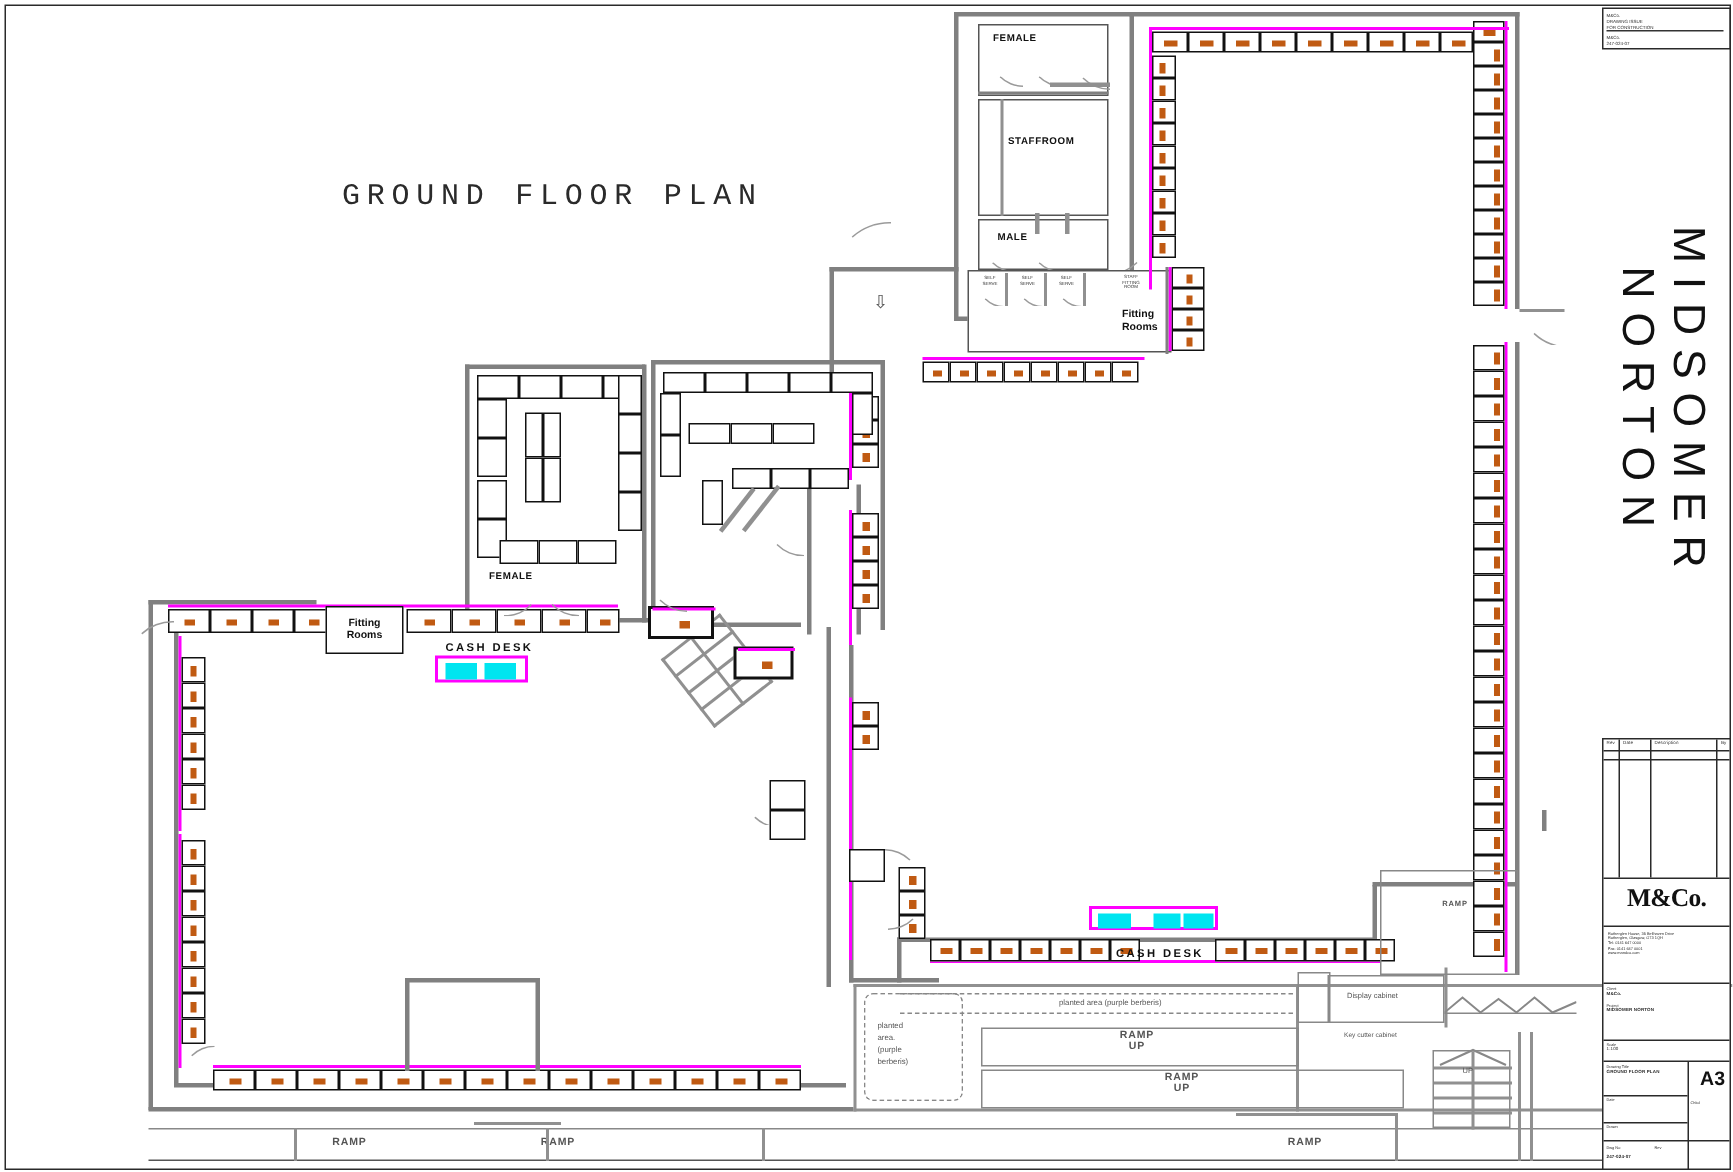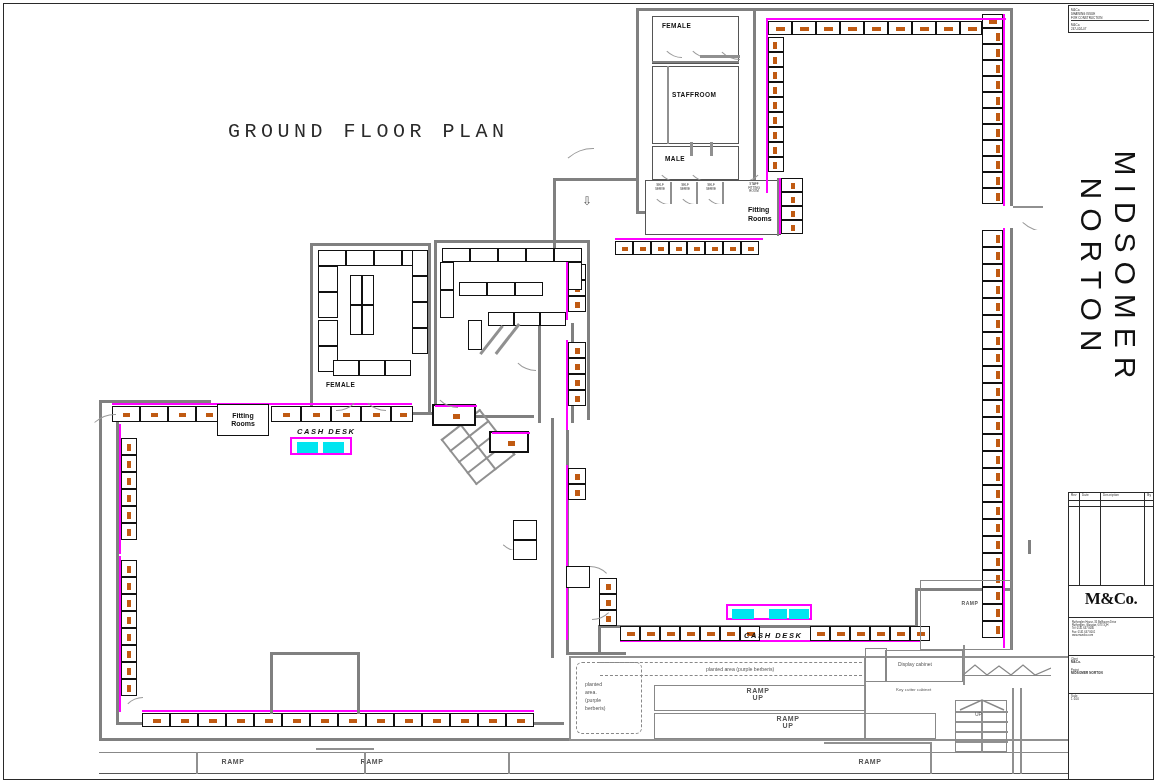--- a/index.html
+++ b/index.html
@@ -50,21 +50,21 @@
   
   #topblk{position:absolute;left:1068px;top:5px;width:84px;height:26px;border:1.4px solid #2a2a2a;
      overflow:hidden;}
   #topblk .ln{position:absolute;left:2px;font-size:3px;color:#2b2b2b;white-space:nowrap;}
 
   
   .lblbox{position:absolute;box-sizing:border-box;border:1.6px solid #111;background:#fff;
      display:flex;flex-direction:column;align-items:center;justify-content:center;
      font-size:7px;font-weight:bold;color:#111;line-height:8px;}
   .roomlbl{position:absolute;font-size:6.5px;font-weight:bold;color:#111;letter-spacing:.4px;}
-  .cashlbl{position:absolute;font-size:7.5px;font-weight:bold;color:#111;letter-spacing:1.6px;font-style:italic;}
+  .cashlbl{position:absolute;font-size:7.5px;font-weight:bold;color:#111;letter-spacing:1.6px;}
   .ramplbl{position:absolute;font-size:7px;font-weight:bold;color:#555;letter-spacing:.6px;text-align:center;}
   .plantlbl{position:absolute;font-size:5.2px;color:#555;line-height:8px;}
   .microlbl{position:absolute;font-size:3px;color:#333;line-height:3.6px;text-align:center;}
 </style>
 </head>
 <body>
 
 <div id="sheet">
 
   <div id="border"></div>
@@ -816,14 +816,29 @@
       <div class="tiny" style="font-weight:bold">M&amp;Co.</div>
       <div class="tiny2" style="margin-top:4px">Project</div>
       <div class="tiny" style="font-weight:bold">MIDSOMER NORTON</div>
     </div>
 
     <div class="tbrow" style="top:200px;height:14px;padding:1px 2px">
       <div class="tiny2">Scale</div>
       <div class="tiny">1:100</div>
     </div>
 
+    <div class="tbrow" style="top:214px;height:72px;padding:2px">
+      <div class="tiny2">Drawing Title</div>
+      <div class="tiny" style="font-weight:bold">GROUND FLOOR PLAN</div>
+      <div id="a3">A3</div>
+      <div style="position:absolute;left:0;top:22px;width:56px;height:1px;background:#2a2a2a"></div>
+      <div style="position:absolute;left:0;top:40px;width:56px;height:1px;background:#2a2a2a"></div>
+      <div style="position:absolute;left:0;top:52px;width:100%;height:1px;background:#2a2a2a"></div>
+      <div style="position:absolute;left:56px;top:0;width:1px;height:72px;background:#2a2a2a"></div>
+      <div class="tiny2" style="position:absolute;left:2px;top:24px">Date</div>
+      <div class="tiny2" style="position:absolute;left:2px;top:42px">Drawn</div>
+      <div class="tiny2" style="position:absolute;left:2px;top:56px">Dwg No</div>
+      <div class="tiny2" style="position:absolute;left:34px;top:56px">Rev</div>
+      <div class="tiny" style="position:absolute;left:2px;top:62px;font-weight:bold">247-024-07</div>
+      <div class="tiny2" style="position:absolute;left:58px;top:26px">Chkd</div>
+    </div>
   </div>
 </div>
 
 </body></html>

